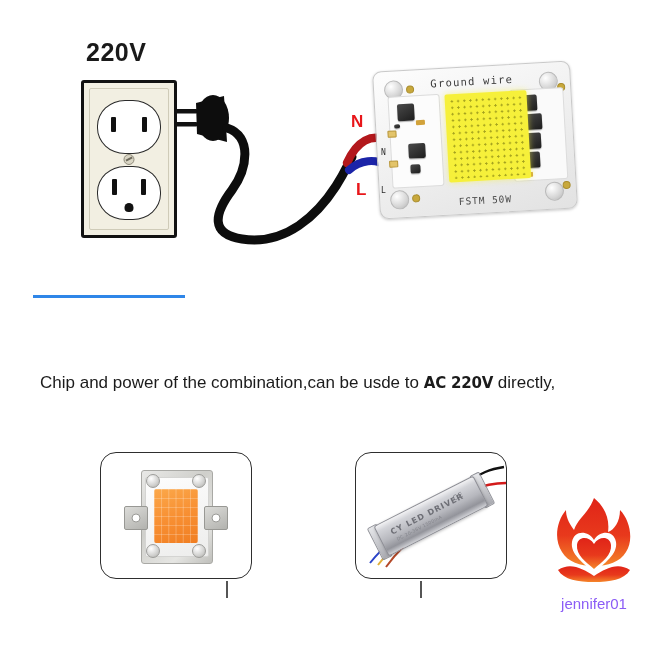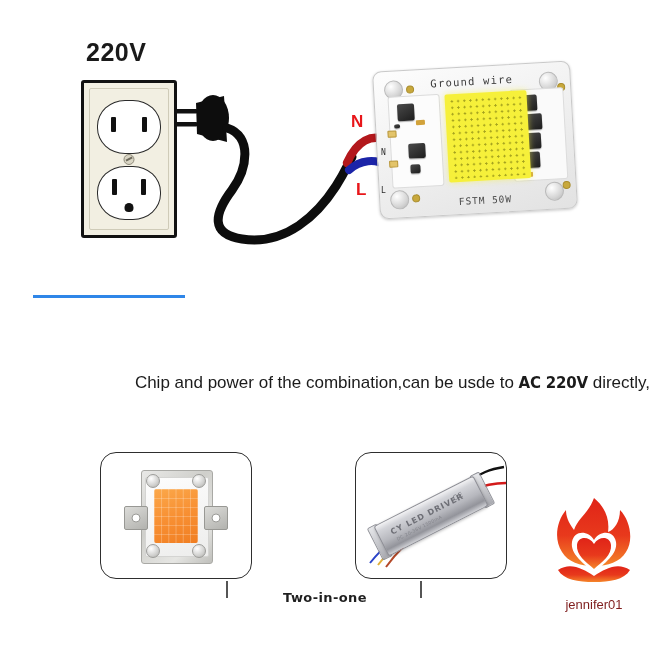--- a/index.html
+++ b/index.html
@@ -143,21 +143,21 @@
     background:#2f86e8;
   }
 
   
   .headline{
     position:absolute;left:0;right:0;top:330px;text-align:center;
     font-size:29px;color:#1b1b1b;letter-spacing:0.2px;
     font-family:"Liberation Sans",sans-serif;
   }
   .subline{
-    position:absolute;left:0;right:0;text-align:right;
+    position:absolute;left:0;right:0;text-align:left;
     font-size:17px;color:#1b1b1b;
     font-family:"Liberation Sans",sans-serif;
     margin-left:40px;
   }
   .subline.one{top:373px;}
   .subline.two{top:397px;}
   .ac-strong{
     font-family:"DejaVu Sans",sans-serif;
     font-weight:bold;font-size:15px;letter-spacing:-0.2px;
   }
@@ -268,21 +268,21 @@
     position:absolute;left:0;right:0;top:590px;text-align:center;
     font-family:"DejaVu Sans",sans-serif;
     font-size:13px;font-weight:bold;color:#1f1f1f;letter-spacing:.4px;
   }
 
   
   .wm{position:absolute;left:548px;top:492px;width:92px;height:120px;}
   .wm-text{
     position:absolute;left:0;right:0;bottom:0;text-align:center;
     font-family:"Liberation Sans",sans-serif;
-    font-size:13px;color:#7f1d1d;
+    font-size:15px;color:#8b5cf6;
   }
 </style>
 </head>
 <body>
 
 <div id="stage">
 
   <div class="label-220v">220V</div>
 
   <div class="outlet-plate">
@@ -401,21 +401,20 @@
       <div class="drv-case">
         <span class="drv-text">CY LED DRIVER</span>
         <span class="drv-text2">DC 20-36V  1500mA</span>
         <span class="drv-mark">CE</span>
       </div>
     </div>
   </div>
 
   <div class="tick l"></div>
   <div class="tick r"></div>
-  <div class="two-in-one">Two-in-one</div>
 
   <div class="wm">
     <svg width="92" height="96" viewBox="0 0 92 96">
       <defs>
         <linearGradient id="fg" x1="0" y1="0" x2="0" y2="1">
           <stop offset="0%" stop-color="#e02418"></stop>
           <stop offset="55%" stop-color="#e8391c"></stop>
           <stop offset="100%" stop-color="#f5862a"></stop>
         </linearGradient>
       </defs>

